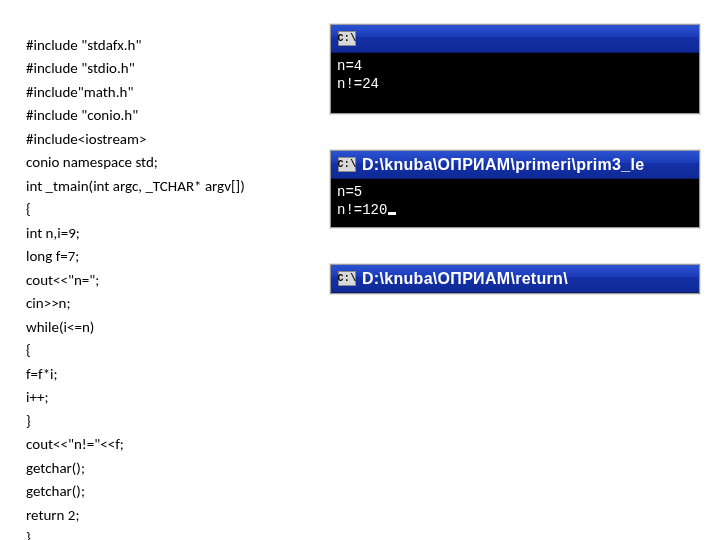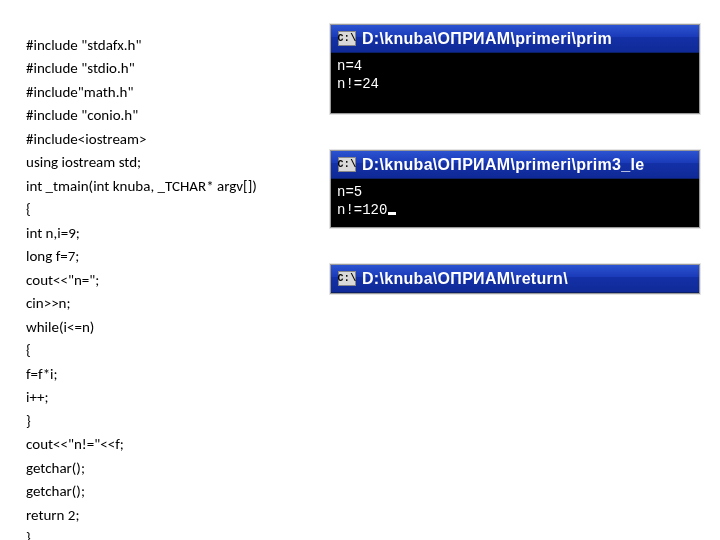--- a/index.html
+++ b/index.html
@@ -90,22 +90,22 @@
 </style>
 </head>
 <body>
 
 <div class="code-block">
 <span>#include "stdafx.h"</span>
 <span>#include "stdio.h"</span>
 <span>#include"math.h"</span>
 <span>#include "conio.h"</span>
 <span>#include&lt;iostream&gt;</span>
-<span>using iostream std;</span>
-<span>int _tmain(int knuba, _TCHAR* argv[])</span>
+<span>conio namespace std;</span>
+<span>int _tmain(int argc, _TCHAR* argv[])</span>
 <span>{</span>
 <span>int n,i=9;</span>
 <span>long f=7;</span>
 <span>cout&lt;&lt;"n=";</span>
 <span>cin&gt;&gt;n;</span>
 <span>while(i&lt;=n)</span>
 <span>{</span>
 <span>f=f*i;</span>
 <span>i++;</span>
 <span>}</span>
@@ -114,21 +114,20 @@
 <span>getchar();</span>
 <span>return 2;</span>
 <span>}</span>
 </div>
 
 <div class="console-windows">
 
   <div class="console c1">
     <div class="titlebar">
       <span class="icon">C:\</span>
-      <span>D:\knuba\ОПРИАМ\primeri\prim</span>
     </div>
     <div class="console-body"><span>n=4</span>
 <span>n!=24</span></div>
   </div>
 
   <div class="console c2">
     <div class="titlebar">
       <span class="icon">C:\</span>
       <span>D:\knuba\ОПРИАМ\primeri\prim3_le</span>
     </div>

